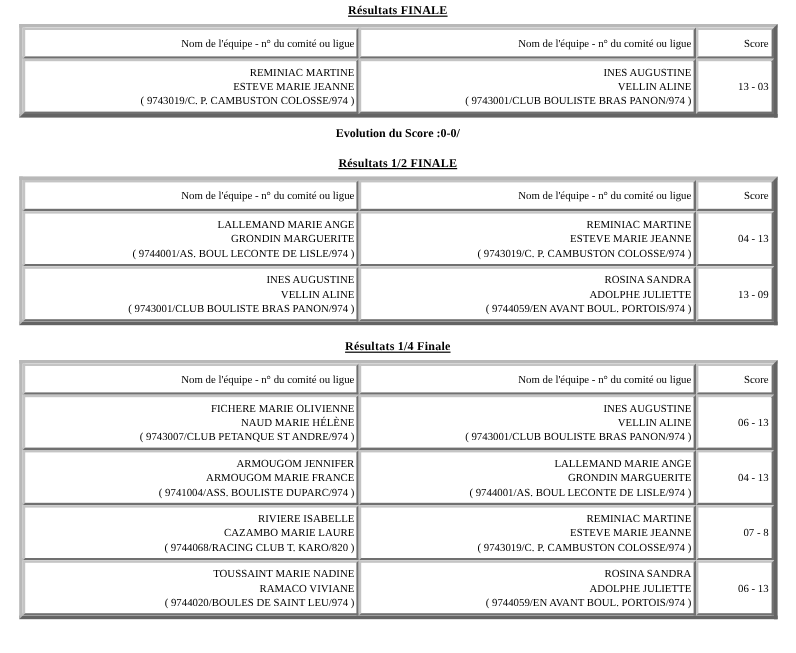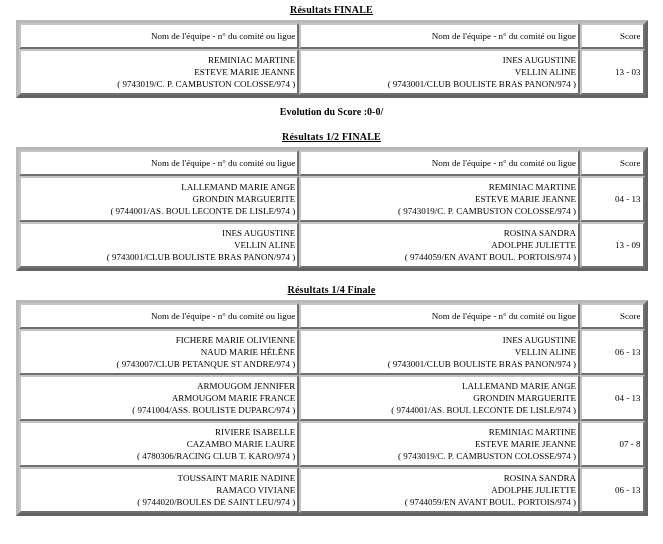--- a/index.html
+++ b/index.html
@@ -175,21 +175,21 @@
           <span class="line">LALLEMAND MARIE ANGE</span>
           <span class="line">GRONDIN MARGUERITE</span>
           <span class="line">( 9744001/AS. BOUL LECONTE DE LISLE/974 )</span>
         </td>
         <td class="col-score">04 - 13</td>
       </tr>
       <tr>
         <td class="col-team shaded">
           <span class="line">RIVIERE ISABELLE</span>
           <span class="line">CAZAMBO MARIE LAURE</span>
-          <span class="line">( 4780306/RACING CLUB T. KARO/974 )</span>
+          <span class="line">( 9744068/RACING CLUB T. KARO/820 )</span>
         </td>
         <td class="col-team">
           <span class="line">REMINIAC MARTINE</span>
           <span class="line">ESTEVE MARIE JEANNE</span>
           <span class="line">( 9743019/C. P. CAMBUSTON COLOSSE/974 )</span>
         </td>
         <td class="col-score">07 - 8</td>
       </tr>
       <tr>
         <td class="col-team shaded">

